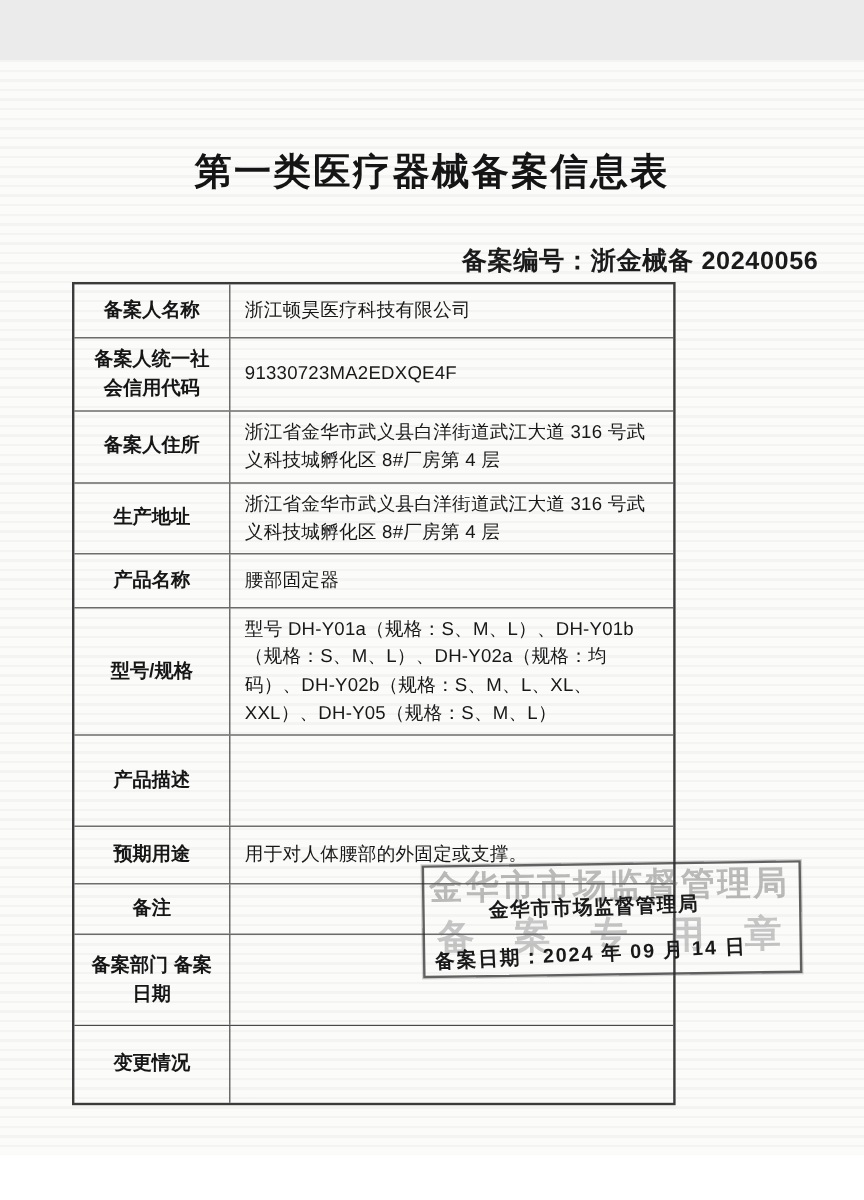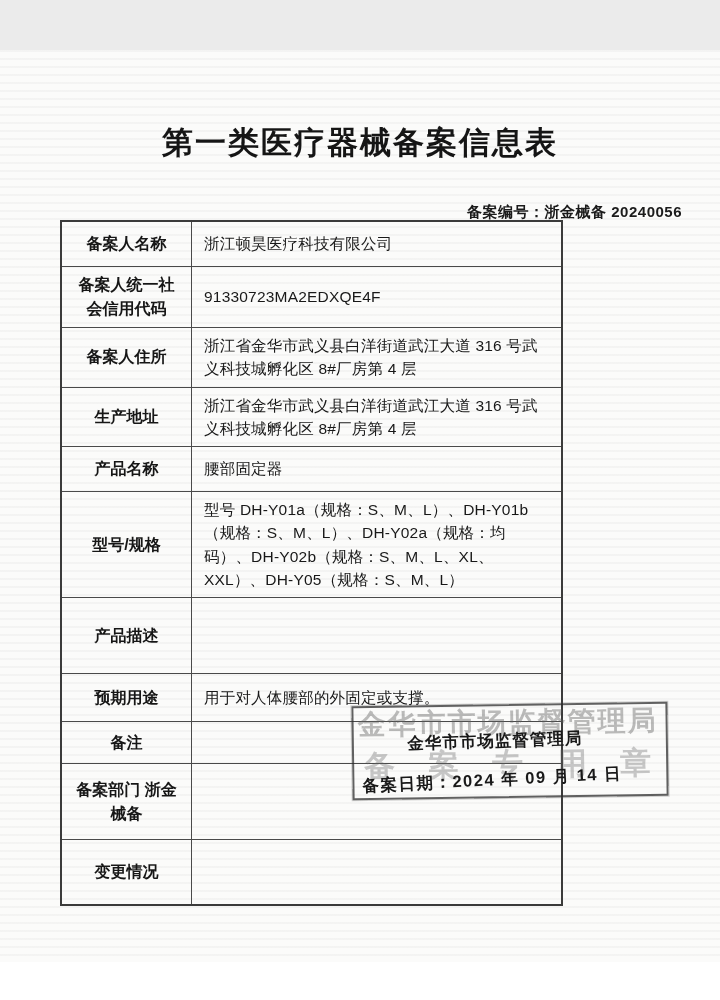--- a/index.html
+++ b/index.html
@@ -29,27 +29,27 @@
     position: absolute; top: 72px; left: 0;
     width: 100%;
     text-align: center;
     font-size: 31px;
     font-weight: bold;
     letter-spacing: 2px;
     color: #151515;
   }
   .filing-no {
     position: absolute; top: 153px; right: 38px;
-    font-size: 15px;
+    font-size: 21px;
     font-weight: bold;
     color: #1b1b1b;
     letter-spacing: 0.5px;
   }
   .form-table {
-    position: absolute; top: 170px; left: 60px;
+    position: absolute; top: 185px; left: 60px;
     width: 503px;
     border: 2px solid #3b3b3b;
     box-sizing: border-box;
     background: transparent;
   }
   .form-row { display: flex; border-top: 1.5px solid #4a4a4a; }
   .form-row:first-child { border-top: none; }
   .cell-label {
     flex: 0 0 130px;
     box-sizing: border-box;
@@ -202,21 +202,21 @@
     </div>
 
     <div class="form-row r9">
       <div class="cell-label">备注</div>
       <div class="cell-value">
           <span></span>
         </div>
     </div>
 
     <div class="form-row r10">
-      <div class="cell-label">备案部门 浙金械备</div>
+      <div class="cell-label">备案部门 备案日期</div>
       <div class="cell-value">
           <span></span>
         </div>
     </div>
 
     <div class="form-row r11">
       <div class="cell-label">变更情况</div>
       <div class="cell-value">
           <span></span>
         </div>

